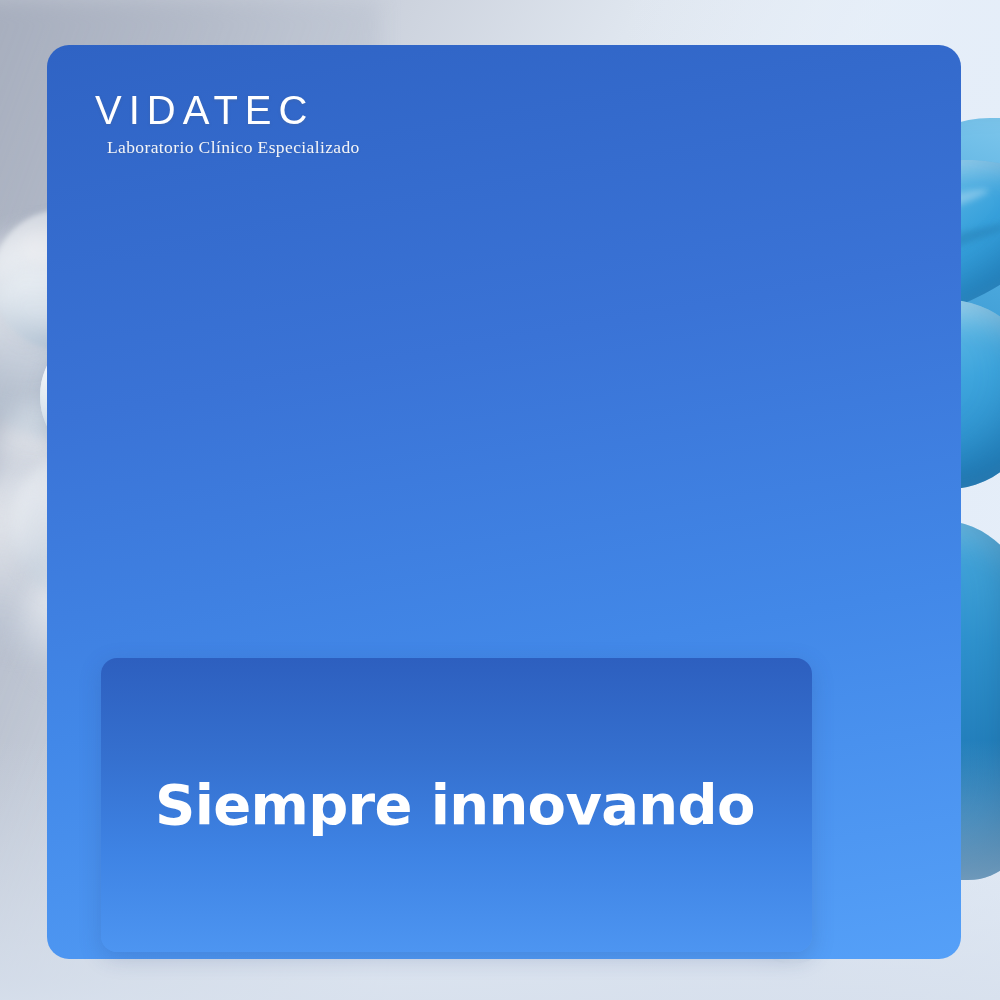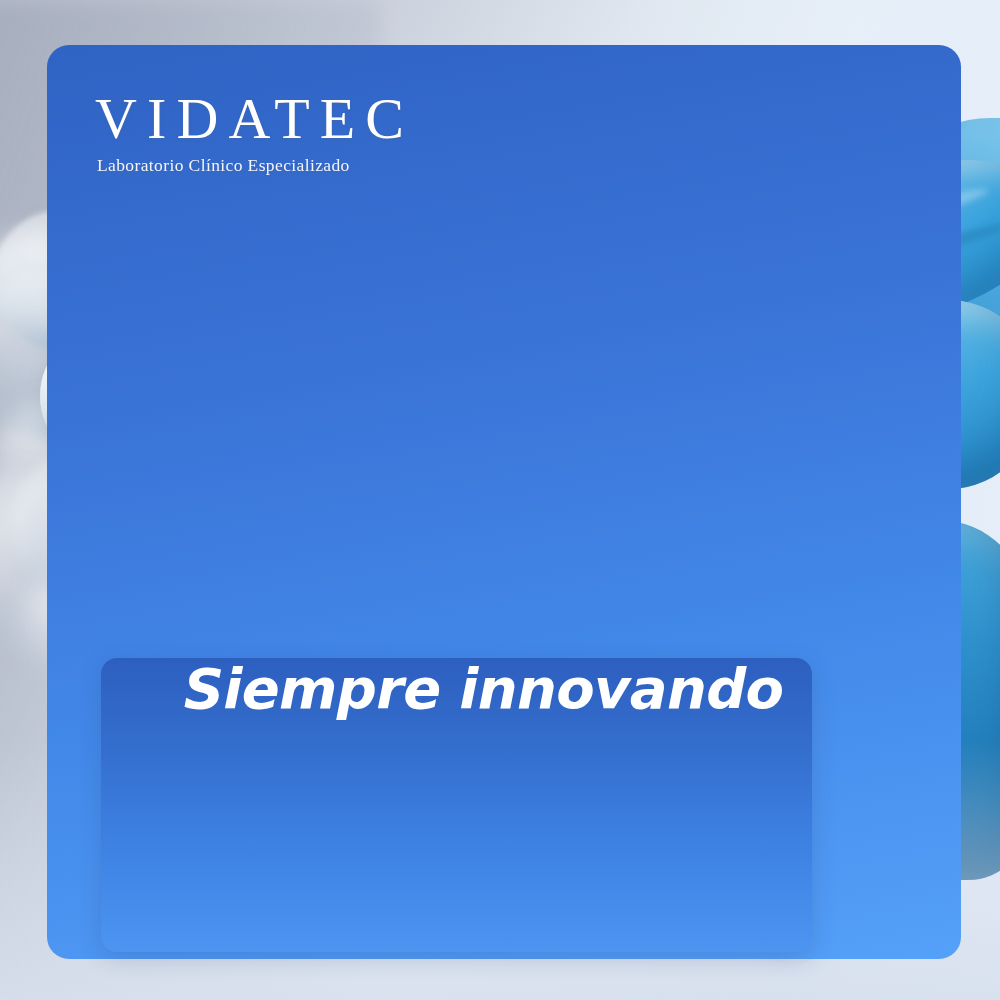--- a/index.html
+++ b/index.html
@@ -183,41 +183,41 @@
     position:absolute;left:47px;top:45px;width:908px;height:908px;
     border-radius:22px;border:3px solid transparent;
     background:linear-gradient(#0000,#0000) padding-box,
       linear-gradient(170deg,#2f63c4 0%,#3a73d6 35%,#4288e8 65%,#55a0f8 100%) border-box;
     pointer-events:none;
   }
 
   
   .logo{position:absolute;left:95px;top:90px;width:420px;}
   .logo-word{
-    font-family:Liberation Serif, serif;
-    font-size:58px;line-height:1;letter-spacing:.175em;color:#ffffff;
+    font-family:Liberation Sans, sans-serif;
+    font-size:40px;line-height:1;letter-spacing:.175em;color:#ffffff;
     text-shadow:0 1px 3px rgba(90,100,120,.28);
     white-space:nowrap;
   }
   .logo-tag{
-    margin-top:9px;margin-left:2px;
+    margin-top:9px;margin-left:12px;
     font-family:"Liberation Serif", "DejaVu Serif", serif;
     font-size:17.5px;line-height:1;letter-spacing:.022em;color:#f3f5f9;
     text-shadow:0 1px 2px rgba(90,100,120,.25);
     white-space:nowrap;
   }
 
   
   .banner{
     position:absolute;left:101px;top:658px;width:711px;height:294px;
     border-radius:16px;
     background:linear-gradient(180deg,#2d5fbf 0%,#3570cf 34%,#3e83e4 66%,#4d95f1 100%);
     box-shadow:0 6px 22px rgba(40,70,130,.22);
-    display:flex;flex-direction:row;justify-content:center;
-    padding-left:54px;box-sizing:border-box;font-style:italic;
+    display:flex;flex-direction:column;justify-content:center;
+    padding-left:54px;box-sizing:border-box;
   }
   .banner-line{
     color:#ffffff;font-family:"DejaVu Sans","Liberation Sans",sans-serif;
     font-weight:bold;font-size:56px;line-height:1.12;letter-spacing:-.012em;
     white-space:nowrap;
   }
 </style>
 </head>
 <body>
 

